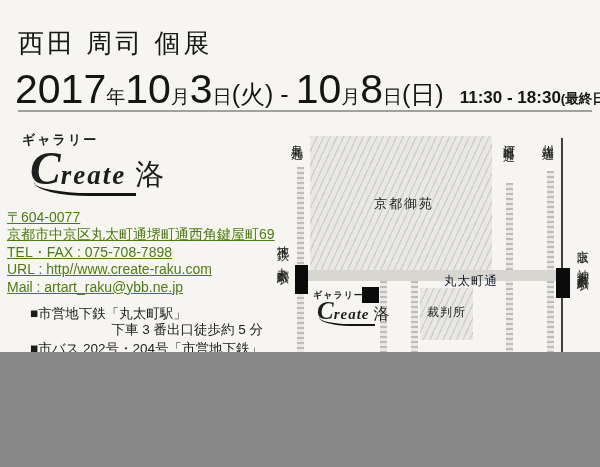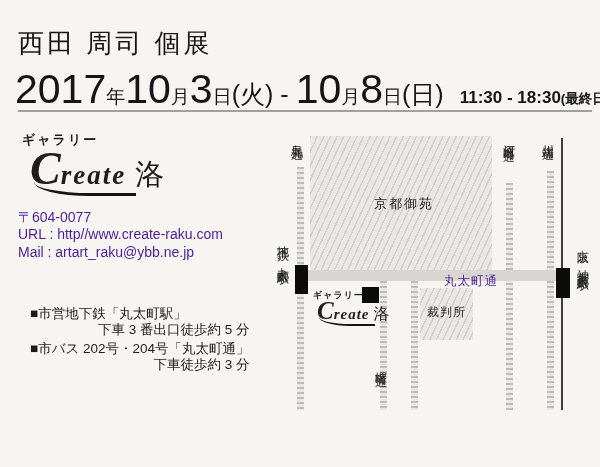--- a/index.html
+++ b/index.html
@@ -1,17 +1,17 @@
 <!DOCTYPE html>
 <html><head>
 <meta charset="utf-8">
 <style>
   html,body { margin:0; padding:0; background:#888; }
   .page {
-    position:relative; width:600px; height:467px; overflow:hidden;
+    position:relative; width:600px; height:352px; overflow:hidden;
     background:#f6f5f2;
     font-family:"Liberation Sans","DejaVu Sans",sans-serif;
     color:#1e1e1e;
   }
   
   .title {
     position:absolute; left:18px; top:26px;
     font-size:26px; letter-spacing:3px; color:#171717; white-space:nowrap;
   }
   .dateline {
@@ -40,22 +40,22 @@
   }
   .logo-big .logo-c    { font-size:46px; line-height:46px; }
   .logo-big .logo-rest { font-size:27px; letter-spacing:2px; }
   .logo-big .logo-kanji{ font-size:29px; margin-left:9px; font-family:"Liberation Serif",serif; }
   .logo-big .swash {
     position:absolute; left:4px; top:36px; width:102px; height:11px;
     border-bottom:3px solid #141414; border-bottom-left-radius:55% 100%;
   }
   
   .contact {
-    position:absolute; left:18px; top:209px;
-    font-size:14px; line-height:17.4px; color:#4c1d95; white-space:nowrap;
+    position:absolute; left:7px; top:209px;
+    font-size:14px; line-height:17.4px; color:#4d7c0f; white-space:nowrap;text-decoration:underline;
   }
   
   .access {
     position:absolute; left:30px; top:306px;
     font-size:13.5px; line-height:15.6px; color:#1c1c1c; white-space:nowrap;
   }
   .access .item { margin-bottom:4px; }
   .access .detail { padding-left:14px;text-align:right; }
   
   .hatch {
@@ -71,21 +71,21 @@
     position:absolute; width:7px;
     background:repeating-linear-gradient(to bottom,#bdbcb8 0 2px,#e9e8e4 2px 5px);
   }
   .st-karasuma    { left:297px; top:167px; height:243px; }
   .st-kawaramachi { left:506px; top:183px; height:227px; }
   .st-kawabata    { left:547px; top:171px; height:239px; }
   .st-sakaimachi  { left:380px; top:281px; height:129px; }
   .st-unnamed     { left:411px; top:281px; height:129px; }
   .river-line { position:absolute; left:561px; top:138px; width:2px; height:272px; background:#3f3f3f; }
   .band { position:absolute; left:296px; top:270px; width:266px; height:11px; background:#d7d6d1; }
-  .band-label { position:absolute; left:444px; top:273px; font-size:12.5px; letter-spacing:1px; color:#4c1d95; }
+  .band-label { position:absolute; left:444px; top:273px; font-size:12.5px; letter-spacing:1px; color:#0f172a; }
   .vlabel {
     position:absolute; writing-mode:vertical-rl; text-orientation:upright;
     font-size:12px; letter-spacing:2px; color:#222; line-height:12px;
   }
   .lbl-karasuma    { left:291px; top:135px; }
   .lbl-kawaramachi { left:503px; top:135px; }
   .lbl-kawabata    { left:542px; top:135px; }
   .lbl-sakaimachi  { left:375px; top:362px; }
   .lbl-subway { left:277px; top:236px; }
   .lbl-keihan { left:577px; top:240px; }
@@ -117,33 +117,35 @@
   <div class="rule"></div>
 
   <div class="gal-type">ギャラリー</div>
   <div class="logo-big logo">
     <span class="logo-c">C</span><span class="logo-rest">reate</span><span class="logo-kanji">洛</span>
     <span class="swash"></span>
   </div>
 
   <div class="contact">
     <div>〒604-0077</div>
+    <div>京都市中京区丸太町通堺町通西角鍵屋町69</div>
+    <div>TEL・FAX : 075-708-7898</div>
     <div>URL : http//www.create-raku.com</div>
     <div>Mail : artart_raku@ybb.ne.jp</div>
   </div>
 
   <div class="access">
     <div class="item">
       <div>■市営地下鉄「丸太町駅」</div>
       <div class="detail">下車 3 番出口徒歩約 5 分</div>
     </div>
     <div class="item">
     </div>
     <div class="item">
-      <div>■市バス 202号・204号「丸太町通」</div>
+      <div>■市バス 202号・204号「市営地下鉄」</div>
       <div class="detail">下車徒歩約 3 分</div>
     </div>
   </div>
 
   <div>
     <div class="park hatch"></div>
     <div class="park-label">京都御苑</div>
 
     <div class="vstreet st-karasuma"></div>
     <div class="vstreet st-kawaramachi"></div>

